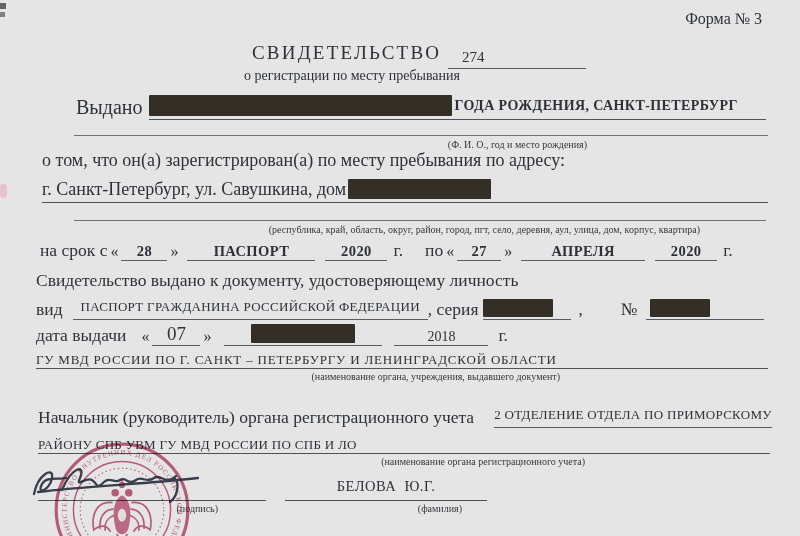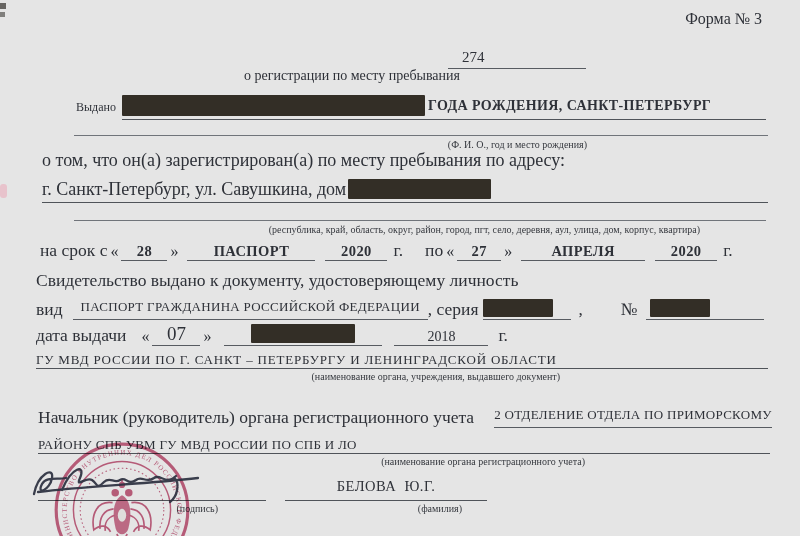--- a/index.html
+++ b/index.html
@@ -23,25 +23,26 @@
 <body>
 
 <div class="page">
 
   <div class="artifact" style="left:0;top:3px;width:6px;height:6px;background:#3c3a36;opacity:.75;"></div>
   <div class="artifact" style="left:0;top:12px;width:5px;height:5px;background:#3c3a36;opacity:.6;"></div>
   <div class="artifact" style="left:0;top:184px;width:7px;height:14px;background:#e9bac6;opacity:.8;border-radius:3px;"></div>
 
   <div class="abs" style="right:38px;top:10px;font-size:16px;">Форма № 3</div>
 
+  <div class="abs" style="left:252px;top:42px;font-size:19px;letter-spacing:2.2px;">СВИДЕТЕЛЬСТВО</div>
   <div class="abs ul" style="left:448px;top:44px;width:124px;height:24px;text-align:left;padding-left:14px;font-size:15px;line-height:26px;">274</div>
   <div class="abs" style="left:244px;top:68px;font-size:14px;">о регистрации по месту пребывания</div>
 
   <div class="row" style="left:76px;right:34px;top:93px;height:27px;">
-    <span class="lbl" style="font-size:12px;margin-right:6px;line-height:26px;">Выдано</span>
+    <span class="lbl" style="font-size:20px;margin-right:6px;line-height:26px;">Выдано</span>
     <span style="flex:1;display:flex;align-items:center;border-bottom:1.6px solid #4f5359;height:27px;">
       <span class="redact" style="width:303px;height:21px;"></span>
       <span class="val" style="font-size:14px;margin-left:3px;">ГОДА РОЖДЕНИЯ, САНКТ-ПЕТЕРБУРГ</span>
     </span>
   </div>
   <div class="hline" style="left:74px;right:32px;top:135px;"></div>
   <div class="caption" style="left:287px;width:300px;top:139px;">(Ф. И. О., год и место рождения)</div>
 
   <div class="abs" style="left:42px;top:150px;font-size:18px;">о том, что он(а) зарегистрирован(а) по месту пребывания по адресу:</div>
 

